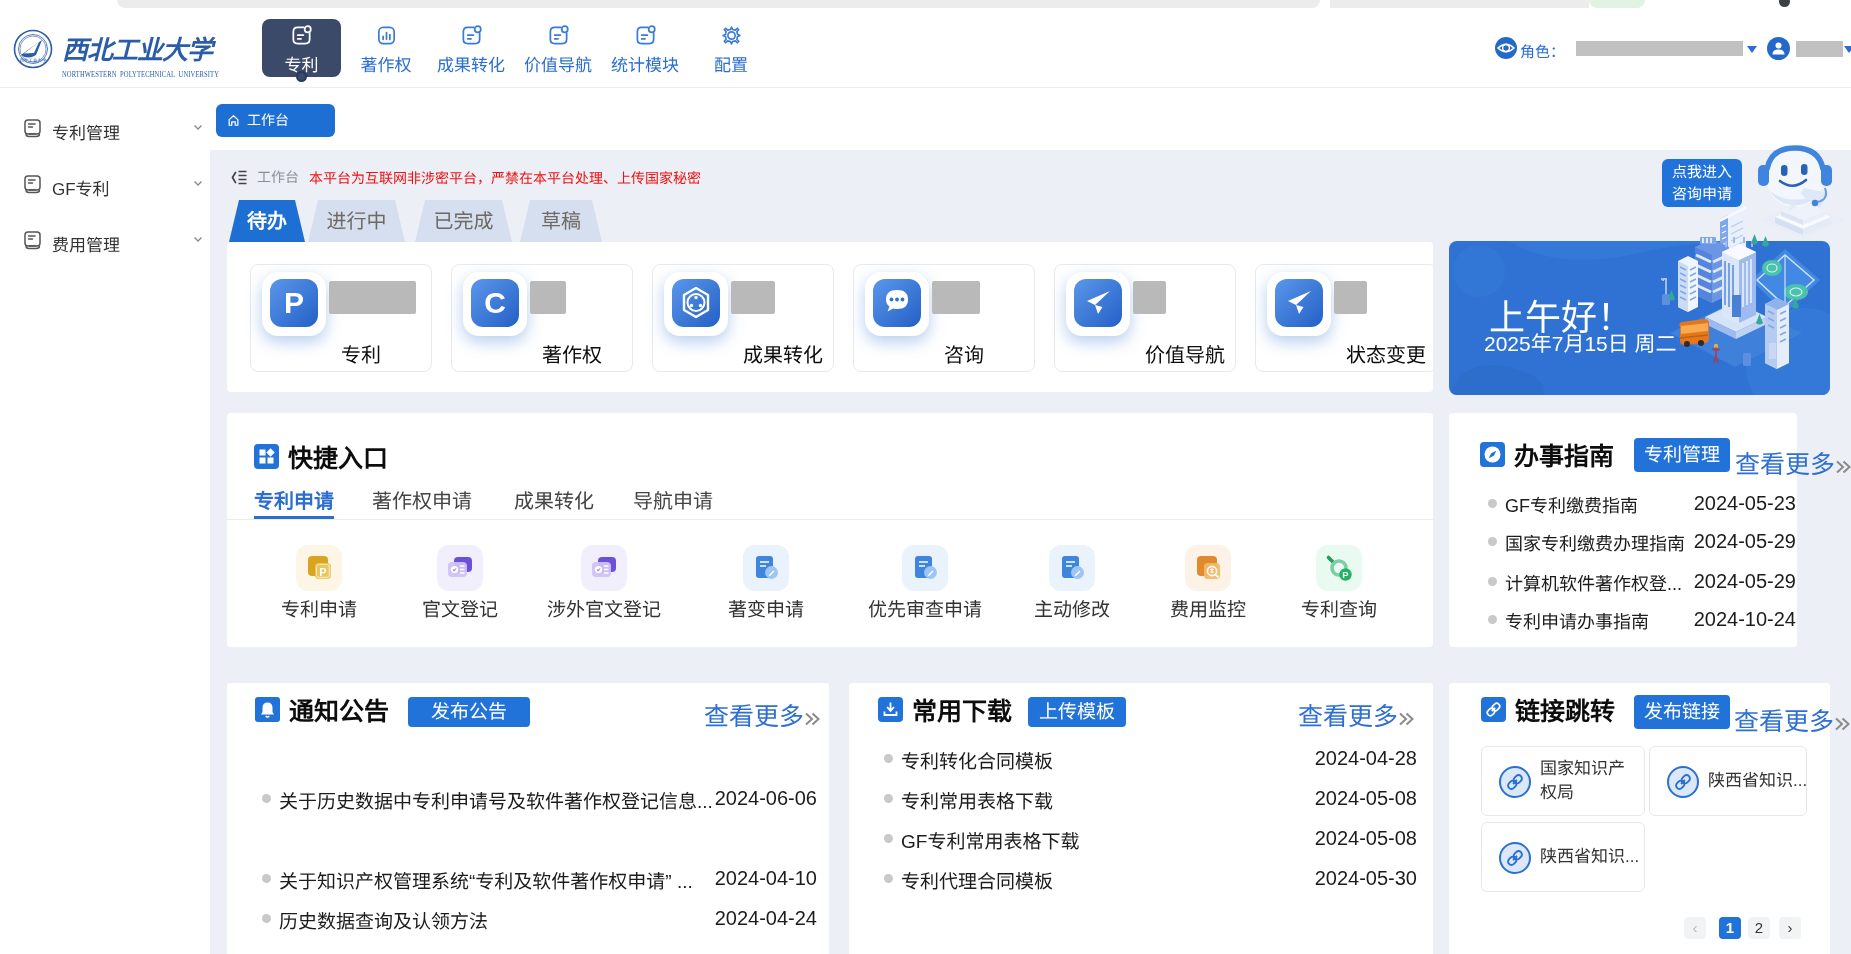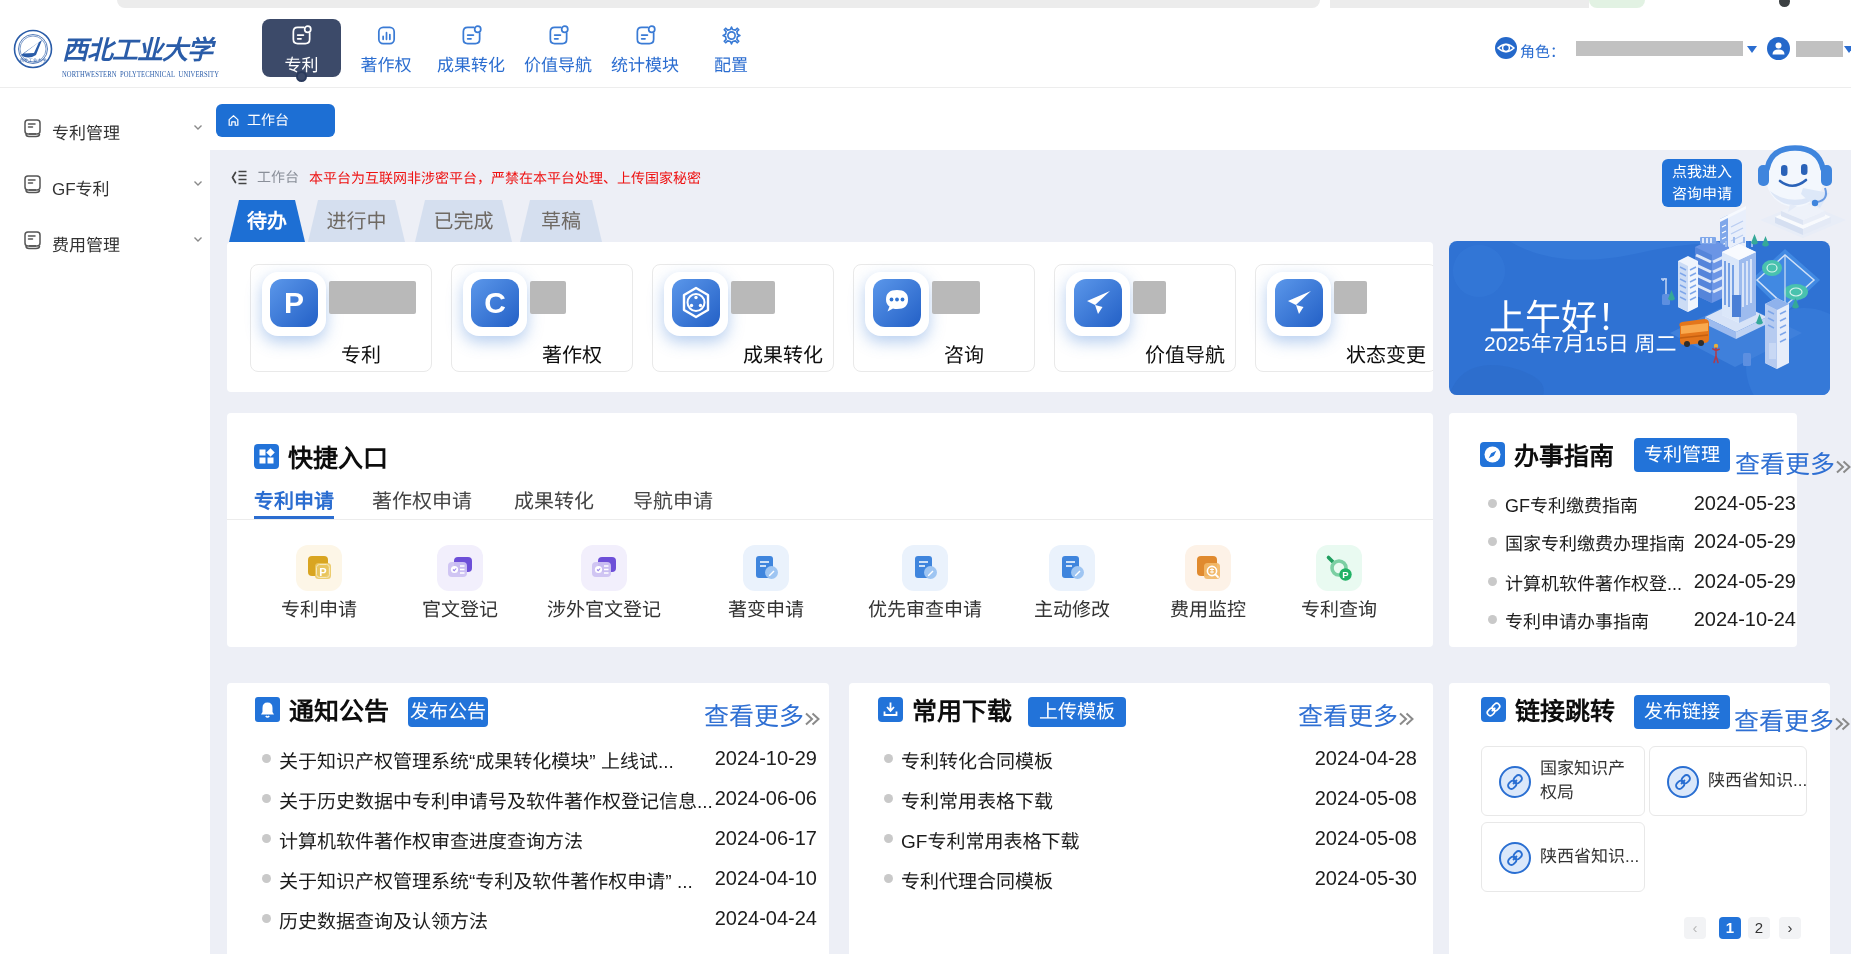--- a/index.html
+++ b/index.html
@@ -445,38 +445,28 @@
   </div>
   <div class="panel" id="p4" style="left:17px;top:533px;width:602px;height:280px">
     <div class="shead" style="left:28px;top:11px">
       <svg class="sicon" width="25" height="25" viewBox="0 0 25 25">
           <rect width="25" height="25" rx="3" fill="#2273d9"></rect>
           <path d="M12.5 5.5 Q17.5 5.5 17.5 11 V15 L19 17.5 H6 L7.5 15 V11 Q7.5 5.5 12.5 5.5Z" fill="#fff"></path>
           <path d="M10.8 19 Q12.5 21 14.2 19" stroke="#fff" stroke-width="1.6" fill="none"></path>
         </svg>
       <div class="stitle">通知公告</div>
     </div>
-    <div class="bluebtn" style="left:181px;top:14px;width:80px;height:30px;line-height:30px">发布公告</div>
+    <div class="bluebtn" style="left:181px;top:14px;width:122px;height:30px;line-height:30px">发布公告</div>
     <div class="more" style="right:8px;top:13px">查看更多<svg width="17" height="14" viewBox="0 0 17 14" style="vertical-align:-1px">
           <path d="M2 1.5 L8 7 L2 12.5 M8.5 1.5 L14.5 7 L8.5 12.5" fill="none" stroke="#8a8a8a" stroke-width="2"></path>
         </svg></div>
-    <div class="li" style="left:35px;top:63px;width:555px">
-        <span class="dot"></span>
-        <span class="txt">关于知识产权管理系统“成果转化模块” 上线试...</span>
-        <span class="date" style="right:0">2024-10-29</span>
-      </div>
     <div class="li" style="left:35px;top:103px;width:555px">
         <span class="dot"></span>
         <span class="txt">关于历史数据中专利申请号及软件著作权登记信息...</span>
         <span class="date" style="right:0">2024-06-06</span>
-      </div>
-    <div class="li" style="left:35px;top:143px;width:555px">
-        <span class="dot"></span>
-        <span class="txt">计算机软件著作权审查进度查询方法</span>
-        <span class="date" style="right:0">2024-06-17</span>
       </div>
     <div class="li" style="left:35px;top:183px;width:555px">
         <span class="dot"></span>
         <span class="txt">关于知识产权管理系统“专利及软件著作权申请” ...</span>
         <span class="date" style="right:0">2024-04-10</span>
       </div>
     <div class="li" style="left:35px;top:223px;width:555px">
         <span class="dot"></span>
         <span class="txt">历史数据查询及认领方法</span>
         <span class="date" style="right:0">2024-04-24</span>

